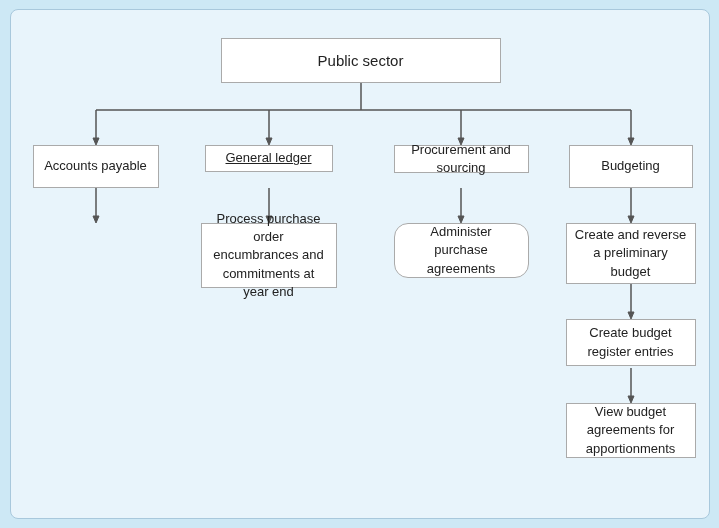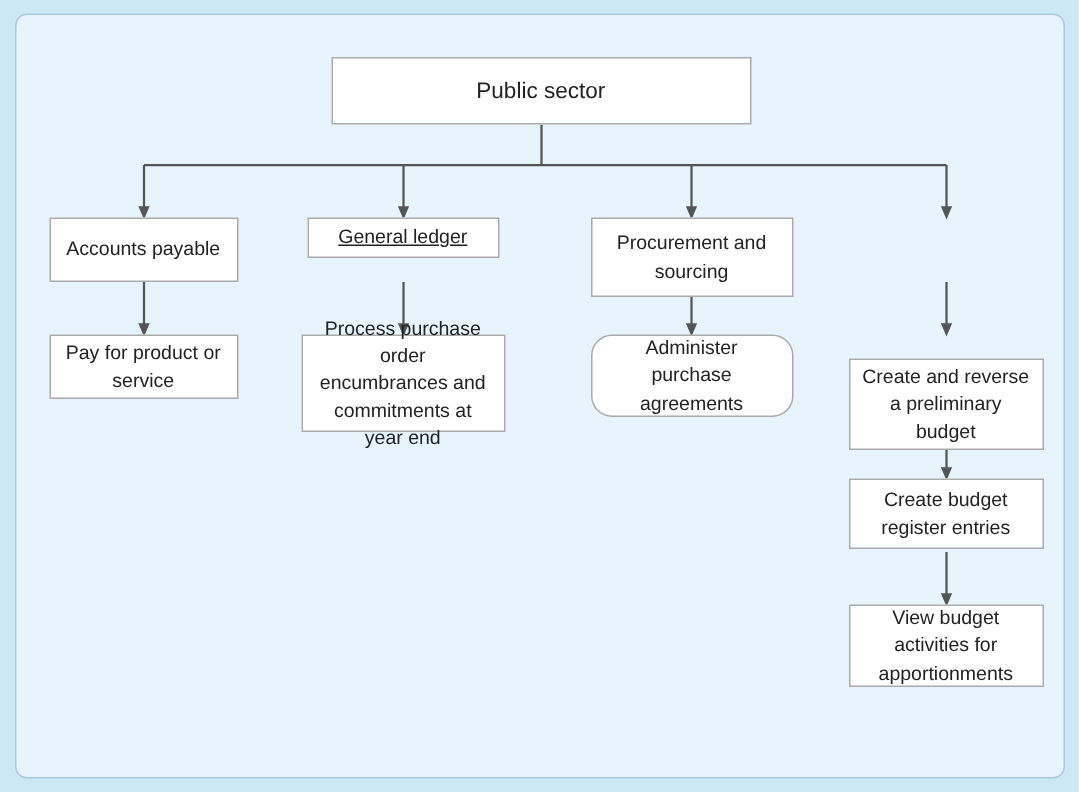--- a/index.html
+++ b/index.html
@@ -105,42 +105,42 @@
   </div>
 
   <div class="box" style="left:22px; top:135px; width:126px; height:43px;text-align:right;">
     <span>Accounts payable</span>
   </div>
 
   <div class="box" style="left:194px; top:135px; width:128px; height:27px;text-decoration:underline;">
     <span>General ledger</span>
   </div>
 
-  <div class="box" style="left:383px; top:135px; width:135px; height:53px;">
+  <div class="box" style="left:383px; top:135px; width:135px; height:28px;">
     <span>Procurement and sourcing</span>
   </div>
 
+  <div class="box" style="left:558px; top:135px; width:124px; height:43px;">
+    <span>Budgeting</span>
+  </div>
 
-  <div class="box" style="left:22px; top:213px; width:126px; height:43px;">
-    <span>Pay for product or service</span>
-  </div>
 
   <div class="box" style="left:190px; top:213px; width:136px; height:65px;align-items:center;">
     <span>Process purchase order encumbrances and commitments at year end</span>
   </div>
 
   <div class="box" style="left:383px; top:213px; width:135px; height:55px;border-radius:14px;">
     <span>Administer purchase agreements</span>
   </div>
 
-  <div class="box" style="left:555px; top:213px; width:130px; height:61px;margin-top:16px;">
+  <div class="box" style="left:555px; top:213px; width:130px; height:61px;">
     <span>Create and reverse a preliminary budget</span>
   </div>
 
   <div class="box" style="left:555px; top:309px; width:130px; height:47px;">
     <span>Create budget register entries</span>
   </div>
 
   <div class="box" style="left:555px; top:393px; width:130px; height:55px;">
-    <span>View budget activities for apportionments</span>
+    <span>View budget agreements for apportionments</span>
   </div>
 
 </div>
 
 </body></html>

